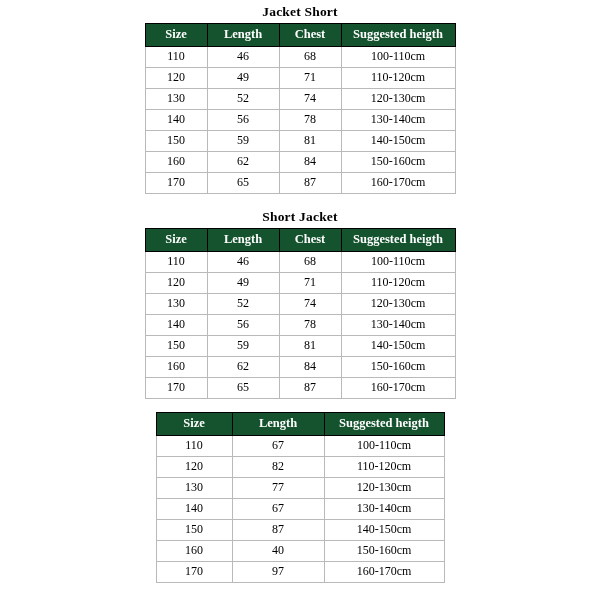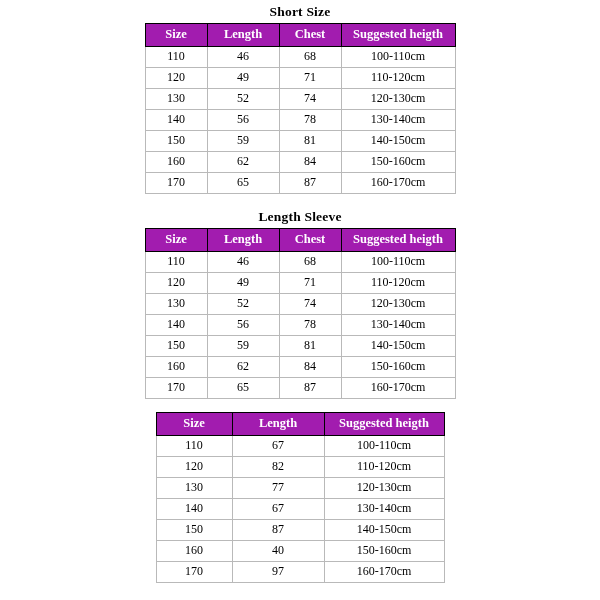--- a/index.html
+++ b/index.html
@@ -40,21 +40,21 @@
     padding: 2px 0 3px 0;
     letter-spacing: 0.2px;
   }
   table.size-table {
     border-collapse: collapse;
     font-family: "Liberation Serif", serif;
     font-size: 12px;
     table-layout: fixed;
   }
   table.size-table thead th {
-    background: #a21caf;
+    background: #14532d;
     color: #ffffff;
     font-weight: bold;
     font-size: 12.5px;
     text-align: center;
     padding: 3px 2px 4px 2px;
     border: 1px solid #000000;
     white-space: nowrap;
   }
   table.size-table tbody td {
     text-align: center;
@@ -74,21 +74,21 @@
   .t3 col.c2 { width: 92px; }
   .t3 col.c3 { width: 120px; }
   .spacer-md { height: 13px; }
 </style>
 </head>
 <body>
 
 <div class="page">
 
   <div class="size-block">
-    <div class="block-title">Short Size</div>
+    <div class="block-title">Jacket Short</div>
     <table class="size-table t4">
       <colgroup>
           <col class="c1">
           <col class="c2">
           <col class="c3">
           <col class="c4">
         </colgroup>
       <thead>
         <tr>
           <th>Size</th>
@@ -140,21 +140,21 @@
           <td>87</td>
           <td>160-170cm</td>
         </tr>
       </tbody>
     </table>
   </div>
 
   <div class="spacer-md"></div>
 
   <div class="size-block">
-    <div class="block-title">Length Sleeve</div>
+    <div class="block-title">Short Jacket</div>
     <table class="size-table t4">
       <colgroup>
           <col class="c1">
           <col class="c2">
           <col class="c3">
           <col class="c4">
         </colgroup>
       <thead>
         <tr>
           <th>Size</th>

